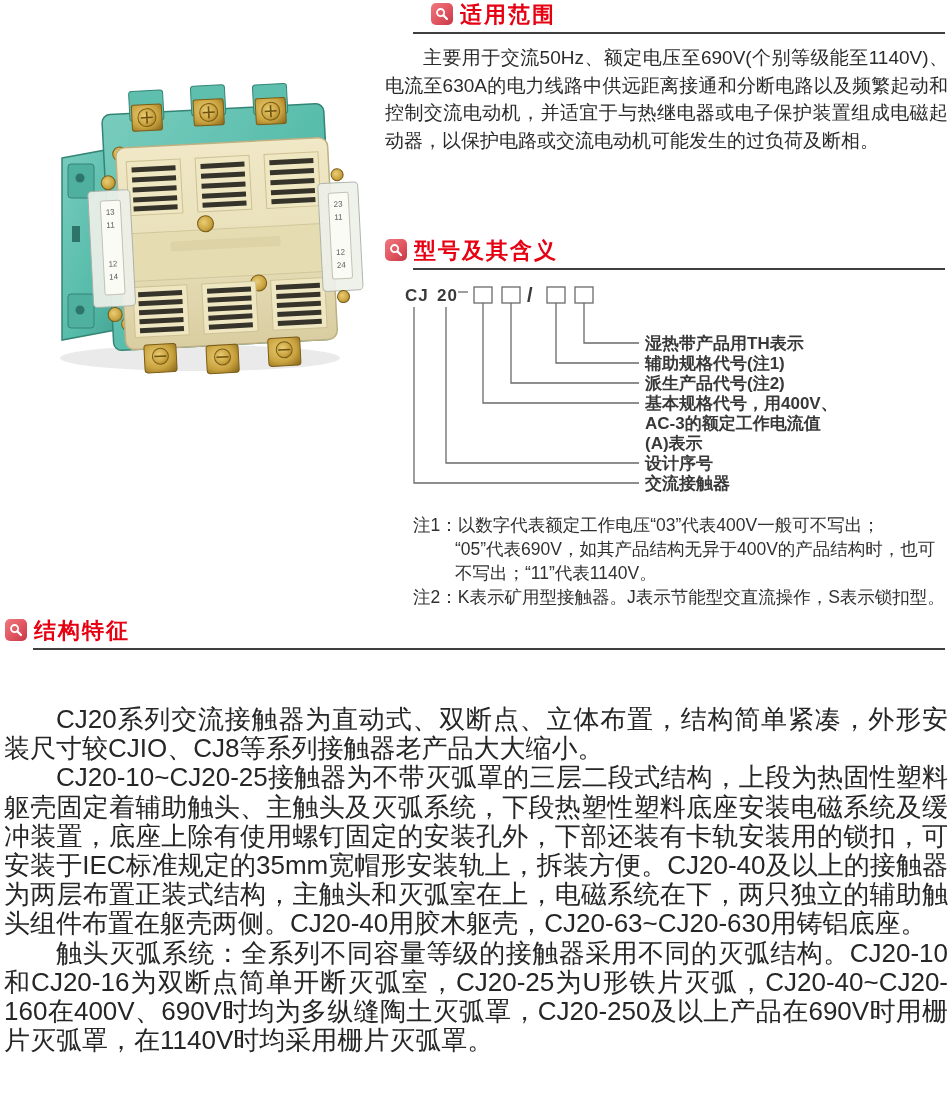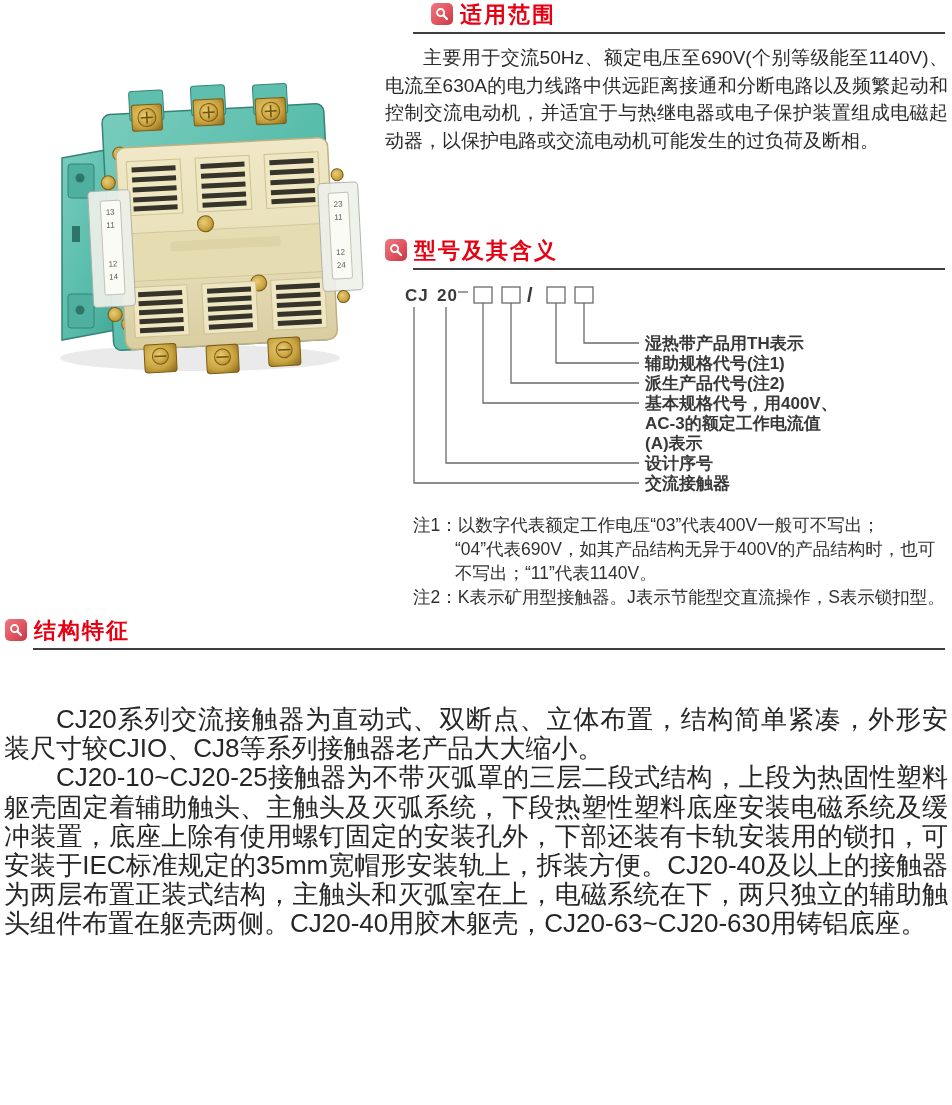--- a/index.html
+++ b/index.html
@@ -261,31 +261,32 @@
     <text class="dg-label" x="246" y="108">派生产品代号(注2)</text>
     <text class="dg-label" x="246" y="128">基本规格代号，用400V、</text>
     <text class="dg-label" x="246" y="148">AC-3的额定工作电流值</text>
     <text class="dg-label" x="246" y="168">(A)表示</text>
     <text class="dg-label" x="246" y="188">设计序号</text>
     <text class="dg-label" x="246" y="208">交流接触器</text>
   </svg>
 </div>
 
 <div class="note-line" style="left:385px; top:513px;">注1：以数字代表额定工作电压“03”代表400V一般可不写出；</div>
-<div class="note-line" style="left:427px; top:537px;">“04”代表690V，如其产品结构无异于400V的产品结构时，也可</div>
+<div class="note-line" style="left:427px; top:537px;">“05”代表690V，如其产品结构无异于400V的产品结构时，也可</div>
 <div class="note-line" style="left:427px; top:561px;">不写出；“11”代表1140V。</div>
 <div class="note-line" style="left:385px; top:585px;">注2：K表示矿用型接触器。J表示节能型交直流操作，S表示锁扣型。</div>
 
 <div class="sec-header" style="left:5px; top:619px;">
   <span class="sec-icon">
     <svg width="14" height="14" viewBox="0 0 14 14">
         <circle cx="5.6" cy="5.6" r="3.6" fill="none" stroke="#ffffff" stroke-width="1.8"></circle>
         <line x1="8.4" y1="8.4" x2="12" y2="12" stroke="#ffffff" stroke-width="2.2" stroke-linecap="round"></line>
       </svg>
   </span>
   <span class="sec-title">结构特征</span>
 </div>
 <div class="rule" style="left:33px; top:648px; width:912px;"></div>
 
 <div class="struct-body">
   <p>CJ20系列交流接触器为直动式、双断点、立体布置，结构简单紧凑，外形安装尺寸较CJIO、CJ8等系列接触器老产品大大缩小。</p>
   <p>CJ20-10~CJ20-25接触器为不带灭弧罩的三层二段式结构，上段为热固性塑料躯壳固定着辅助触头、主触头及灭弧系统，下段热塑性塑料底座安装电磁系统及缓冲装置，底座上除有使用螺钉固定的安装孔外，下部还装有卡轨安装用的锁扣，可安装于IEC标准规定的35mm宽帽形安装轨上，拆装方便。CJ20-40及以上的接触器为两层布置正装式结构，主触头和灭弧室在上，电磁系统在下，两只独立的辅助触头组件布置在躯壳两侧。CJ20-40用胶木躯壳，CJ20-63~CJ20-630用铸铝底座。</p>
+  <p>触头灭弧系统：全系列不同容量等级的接触器采用不同的灭弧结构。CJ20-10和CJ20-16为双断点简单开断灭弧室，CJ20-25为U形铁片灭弧，CJ20-40~CJ20-160在400V、690V时均为多纵缝陶土灭弧罩，CJ20-250及以上产品在690V时用栅片灭弧罩，在1140V时均采用栅片灭弧罩。</p>
 </div>
 
 </body></html>

